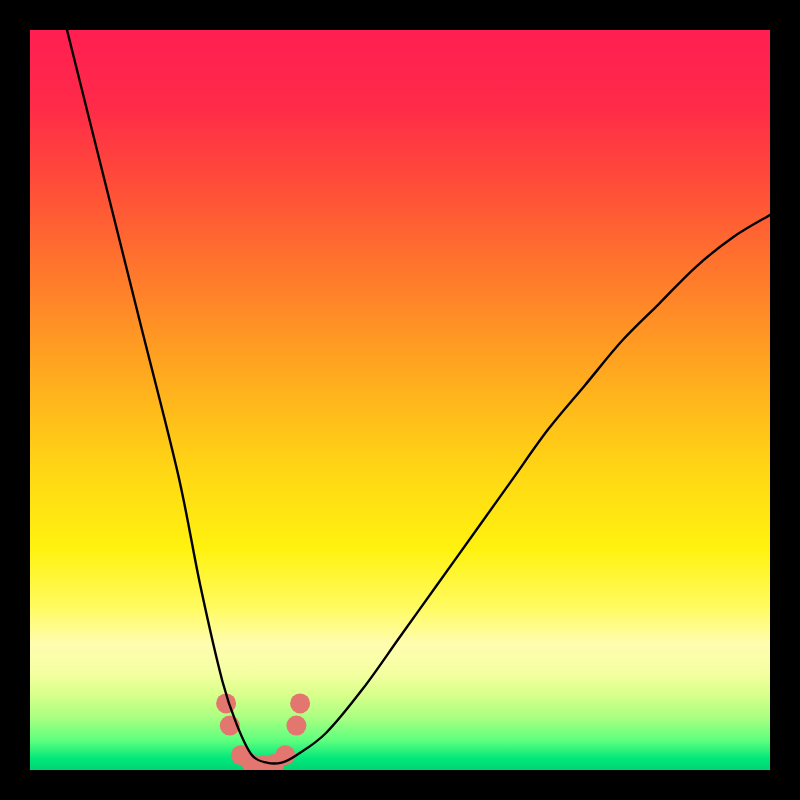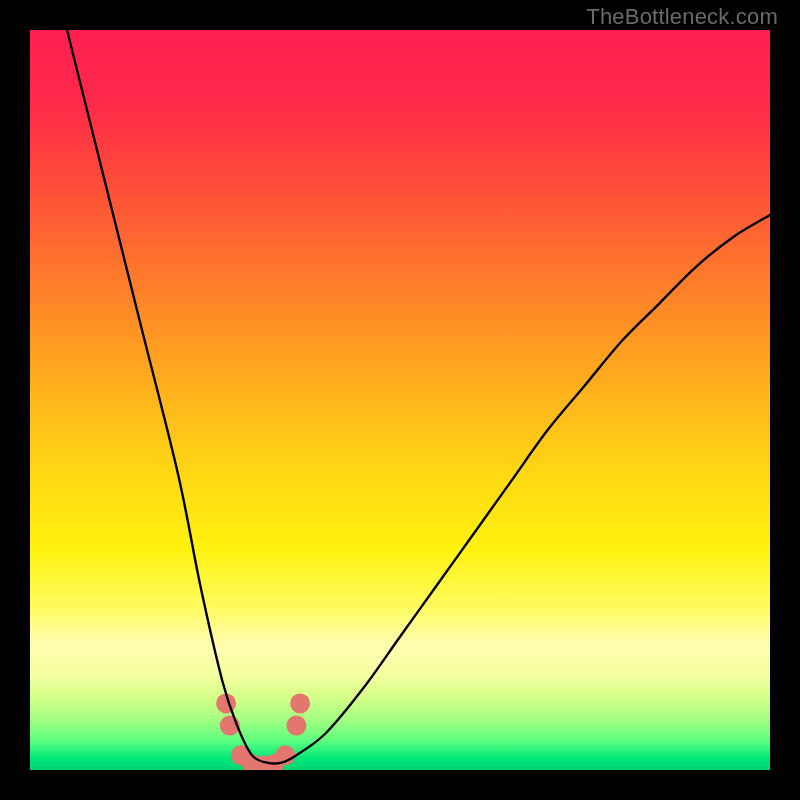--- a/index.html
+++ b/index.html
@@ -90,14 +90,13 @@
           <circle cx="233.1" cy="735.56" r="10" fill="#e3766e"></circle>
           <circle cx="244.20000000000002" cy="734.08" r="10" fill="#e3766e"></circle>
           <circle cx="255.29999999999998" cy="725.2" r="10" fill="#e3766e"></circle>
           <circle cx="266.4" cy="695.6" r="10" fill="#e3766e"></circle>
           <circle cx="270.09999999999997" cy="673.4" r="10" fill="#e3766e"></circle>
         </g>
       <path id="curve-path" fill="none" stroke="#000" stroke-width="2.4" stroke-linecap="round" stroke-linejoin="round" d="M 37 0 C 43.166666666666664 24.666666666666668, 61.666666666666664 98.66666666666666, 74 148 C 86.33333333333333 197.33333333333334, 98.66666666666667 246.66666666666666, 111 296 C 123.33333333333333 345.3333333333333, 138.13333333333333 400.8333333333333, 148 444 C 157.86666666666667 487.1666666666667, 162.8 520.4666666666667, 170.20000000000002 555 C 177.60000000000002 589.5333333333333, 186.23333333333335 627.7666666666667, 192.4 651.2 C 198.56666666666666 674.6333333333334, 202.26666666666668 683.2666666666667, 207.20000000000002 695.6 C 212.13333333333335 707.9333333333334, 217.06666666666666 719.0333333333334, 222 725.2 C 226.93333333333334 731.3666666666667, 231.86666666666667 731.3666666666667, 236.8 732.6 C 241.73333333333335 733.8333333333334, 246.66666666666669 733.8333333333334, 251.60000000000002 732.6 C 256.53333333333336 731.3666666666667, 259 730.1333333333334, 266.4 725.2 C 273.79999999999995 720.2666666666667, 284.9 714.1, 296 703 C 307.1 691.9, 320.6666666666667 674.6333333333333, 333 658.6 C 345.3333333333333 642.5666666666667, 357.66666666666663 624.0666666666666, 370 606.8 C 382.33333333333337 589.5333333333333, 394.66666666666674 572.2666666666667, 407.00000000000006 555 C 419.33333333333337 537.7333333333333, 431.6666666666667 520.4666666666667, 444 503.2 C 456.3333333333333 485.93333333333334, 468.6666666666667 468.66666666666663, 481 451.4 C 493.3333333333333 434.1333333333333, 505.6666666666667 415.6333333333333, 518 399.59999999999997 C 530.3333333333334 383.5666666666666, 542.6666666666666 370, 555 355.2 C 567.3333333333334 340.4, 579.6666666666666 324.3666666666667, 592 310.8 C 604.3333333333334 297.23333333333335, 616.6666666666666 286.1333333333333, 629 273.8 C 641.3333333333334 261.4666666666667, 653.6666666666666 247.89999999999995, 666 236.79999999999995 C 678.3333333333334 225.69999999999996, 690.6666666666666 215.83333333333337, 703 207.20000000000005 C 715.3333333333334 198.56666666666672, 733.8333333333334 188.70000000000002, 740 185"></path>
     </svg>
   </div>
 
-  <div class="watermark">TheBottleneck.com</div>
 </div>
 
 </body></html>

